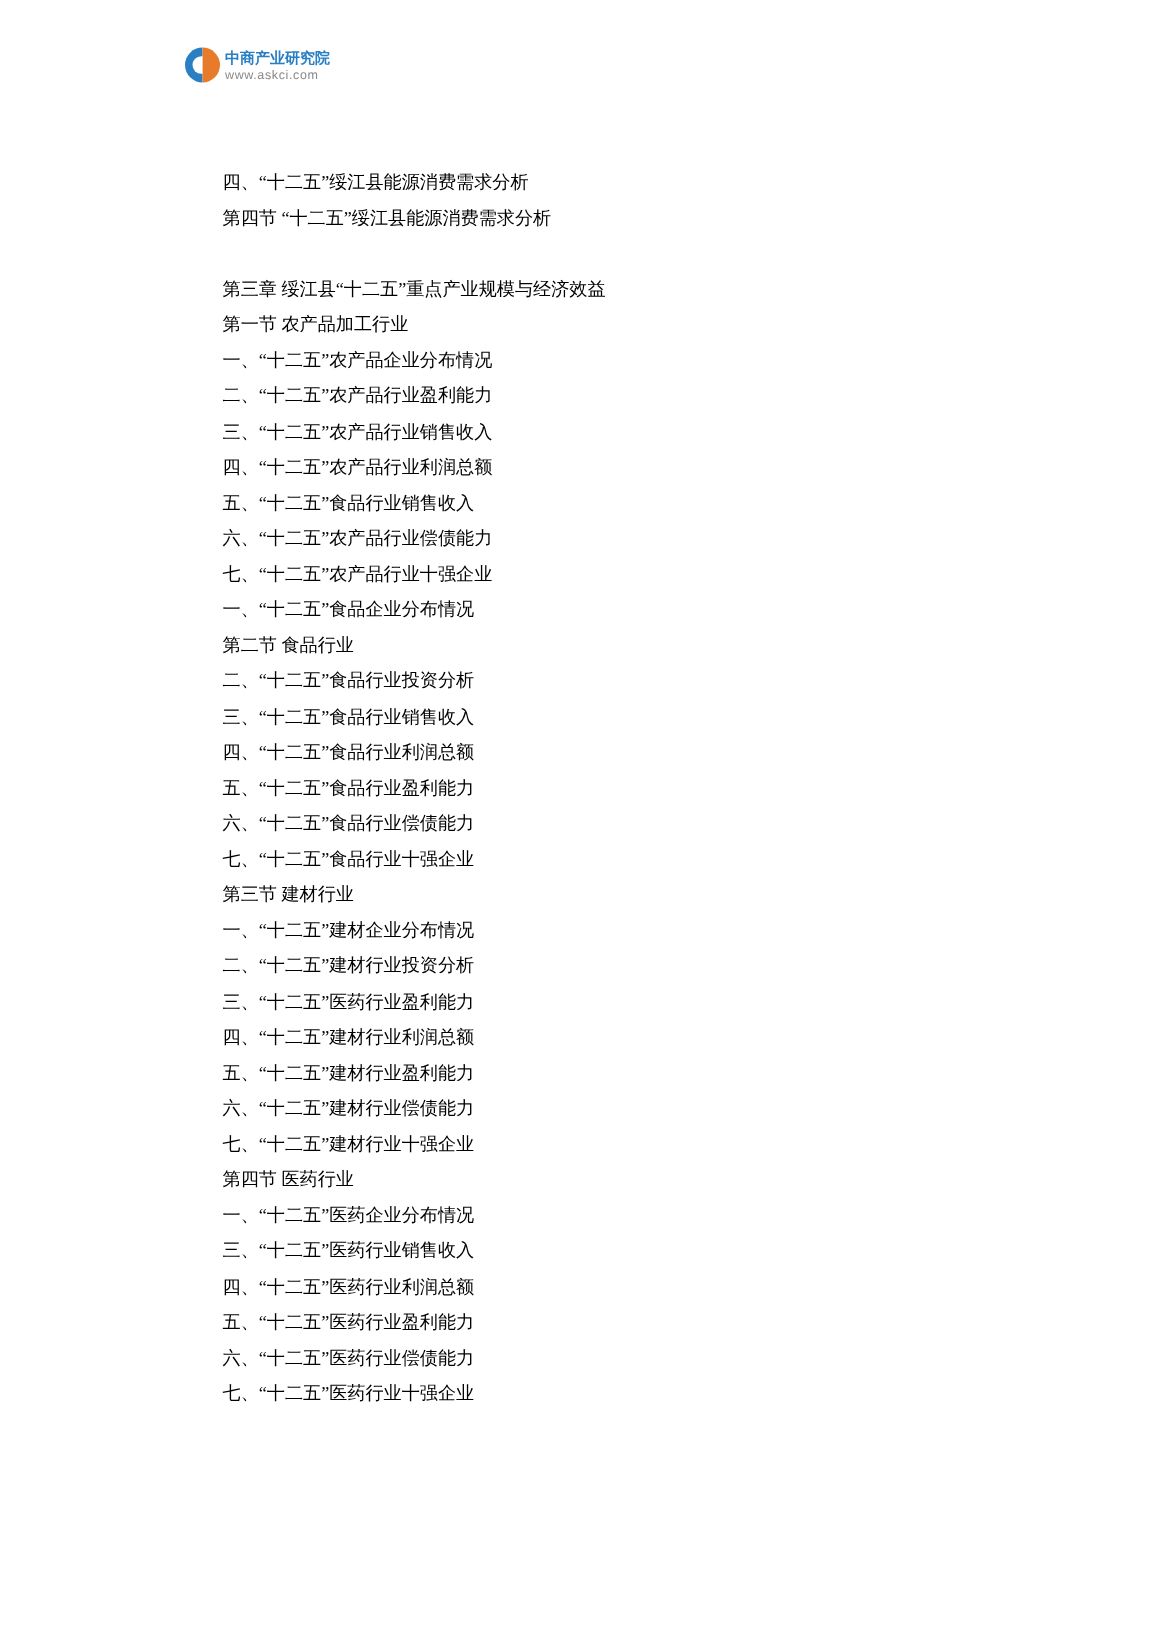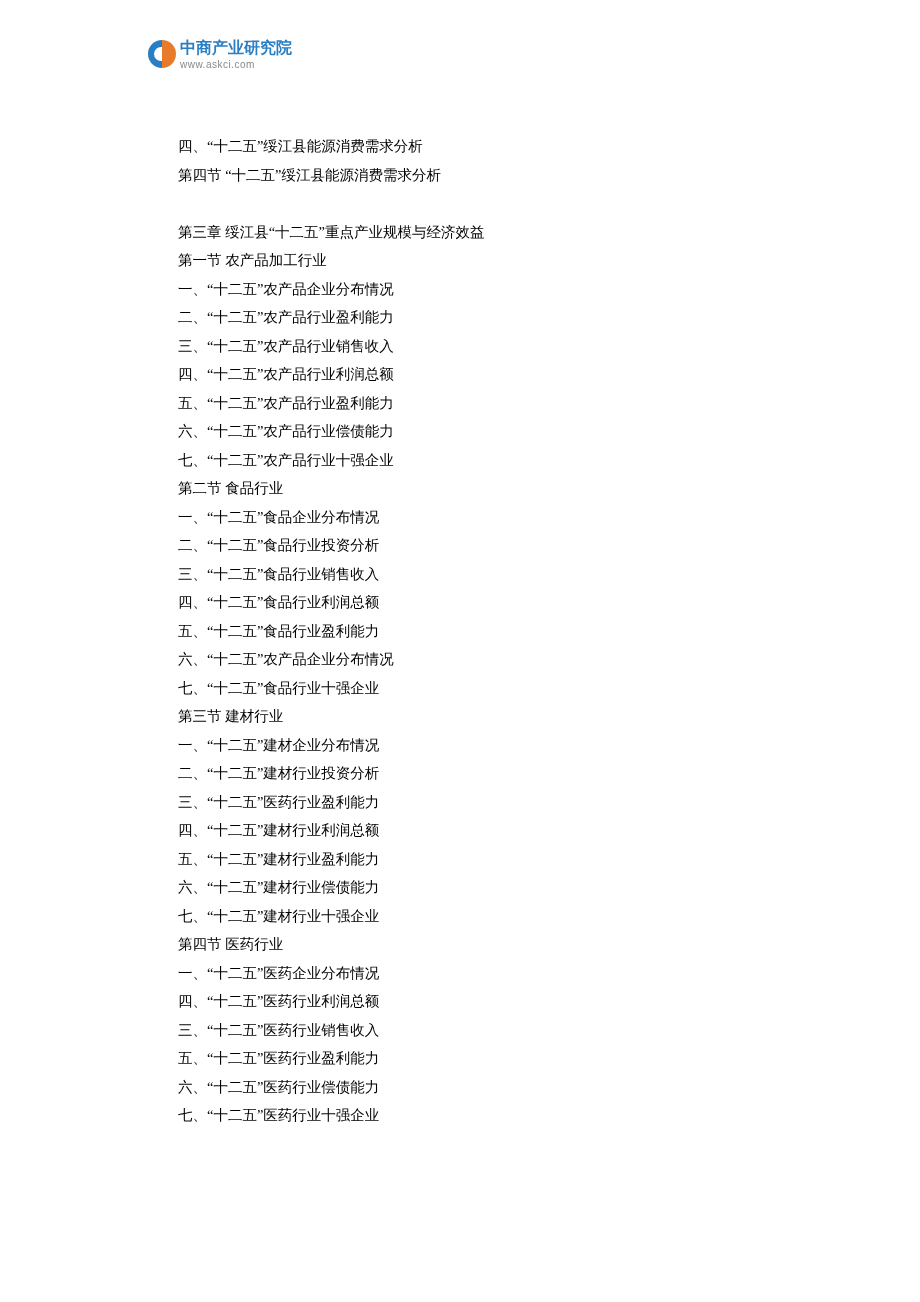--- a/index.html
+++ b/index.html
@@ -51,21 +51,21 @@
       border-radius: 8px 0 0 8px;
       left: 6px;
       top: 7px;
     }
     .logo-text {
       display: flex;
       flex-direction: column;
     }
     .logo-cn {
       color: #2a7fc4;
-      font-size: 16px;
+      font-size: 12px;
       font-weight: bold;
       font-family: "Microsoft YaHei", sans-serif;
       letter-spacing: 0px;
     }
     .logo-url {
       color: #888;
       font-size: 10px;
       font-family: Arial, sans-serif;
       letter-spacing: 0.5px;
     }
@@ -103,39 +103,39 @@
 <div class="content">
   <div class="line">四、“十二五”绥江县能源消费需求分析</div>
   <div class="line">第四节  “十二五”绥江县能源消费需求分析</div>
   <div class="blank-line"></div>
   <div class="line">第三章  绥江县“十二五”重点产业规模与经济效益</div>
   <div class="line">第一节  农产品加工行业</div>
   <div class="line">一、“十二五”农产品企业分布情况</div>
   <div class="line">二、“十二五”农产品行业盈利能力</div>
   <div class="line">三、“十二五”农产品行业销售收入</div>
   <div class="line">四、“十二五”农产品行业利润总额</div>
-  <div class="line">五、“十二五”农产品行业盈利能力</div>
+  <div class="line">五、“十二五”食品行业销售收入</div>
   <div class="line">六、“十二五”农产品行业偿债能力</div>
   <div class="line">七、“十二五”农产品行业十强企业</div>
+  <div class="line">一、“十二五”食品企业分布情况</div>
   <div class="line">第二节  食品行业</div>
-  <div class="line">一、“十二五”食品企业分布情况</div>
   <div class="line">二、“十二五”食品行业投资分析</div>
   <div class="line">三、“十二五”食品行业销售收入</div>
   <div class="line">四、“十二五”食品行业利润总额</div>
   <div class="line">五、“十二五”食品行业盈利能力</div>
-  <div class="line">六、“十二五”农产品企业分布情况</div>
+  <div class="line">六、“十二五”食品行业偿债能力</div>
   <div class="line">七、“十二五”食品行业十强企业</div>
   <div class="line">第三节  建材行业</div>
   <div class="line">一、“十二五”建材企业分布情况</div>
   <div class="line">二、“十二五”建材行业投资分析</div>
   <div class="line">三、“十二五”医药行业盈利能力</div>
   <div class="line">四、“十二五”建材行业利润总额</div>
   <div class="line">五、“十二五”建材行业盈利能力</div>
   <div class="line">六、“十二五”建材行业偿债能力</div>
   <div class="line">七、“十二五”建材行业十强企业</div>
   <div class="line">第四节  医药行业</div>
   <div class="line">一、“十二五”医药企业分布情况</div>
+  <div class="line">三、“十二五”医药行业销售收入</div>
   <div class="line">四、“十二五”医药行业利润总额</div>
-  <div class="line">三、“十二五”医药行业销售收入</div>
   <div class="line">五、“十二五”医药行业盈利能力</div>
   <div class="line">六、“十二五”医药行业偿债能力</div>
   <div class="line">七、“十二五”医药行业十强企业</div>
 </div>
 
 </body></html>

